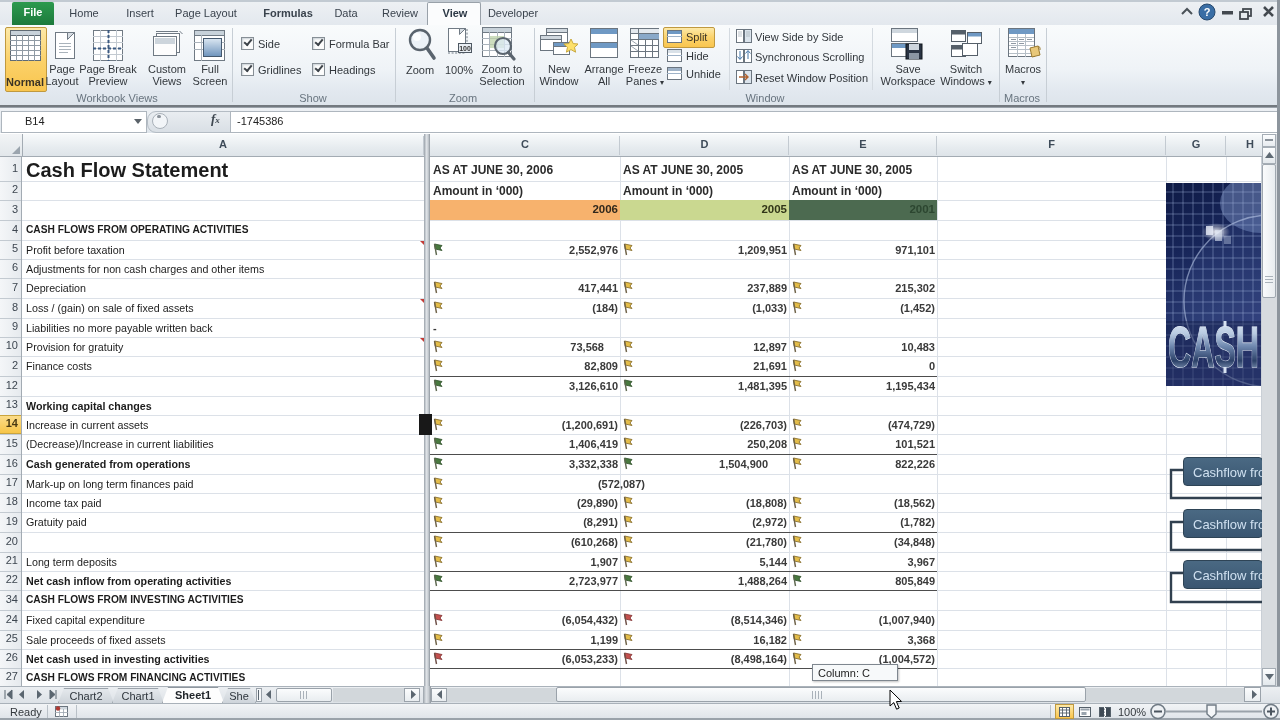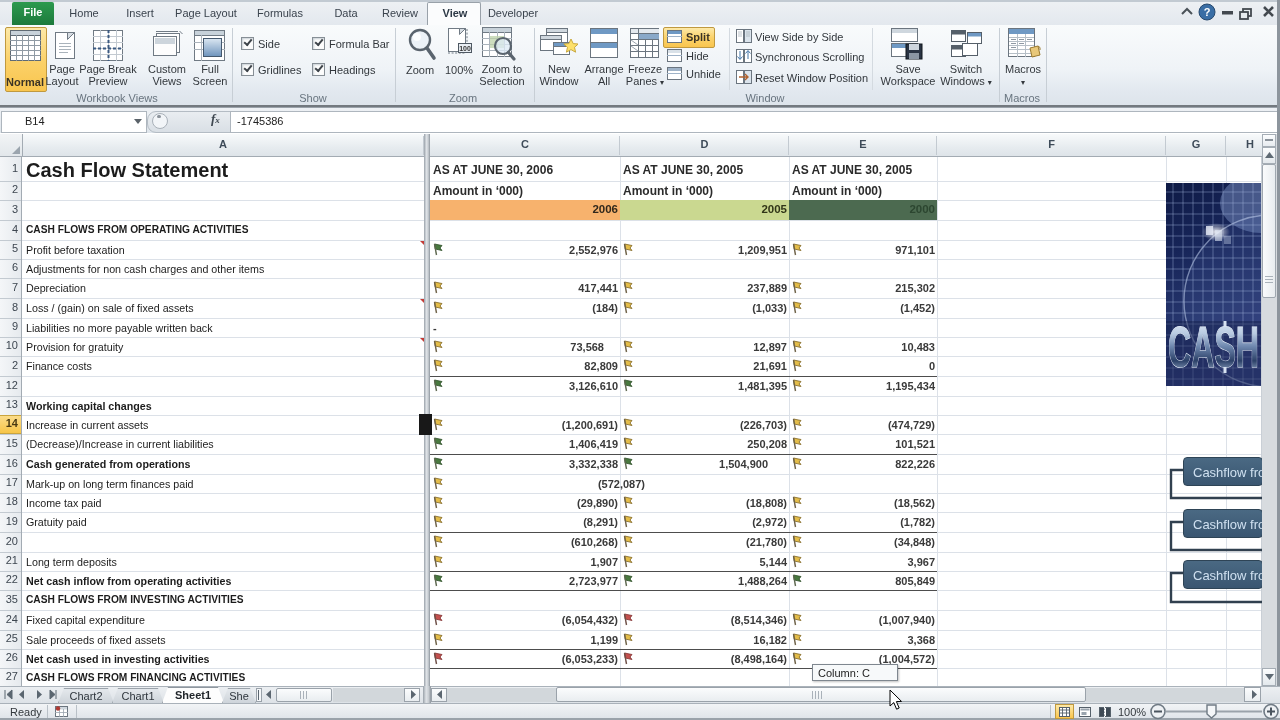--- a/index.html
+++ b/index.html
@@ -22,21 +22,21 @@
 </style></head><body>
 
 <div class="ab" style="left:0;top:0;width:1280px;height:25px;background:linear-gradient(#eef1f4,#e3e8ee)"></div>
 <div class="ab" style="left:0;top:0;width:1280px;height:2px;background:#c2cad2"></div>
 <div class="ab" style="left:12px;top:2px;width:42px;height:23px;background:linear-gradient(#2c9a4e,#1d7a3c);border-radius:2px 2px 0 0"></div>
 <div class="tabt" style="left:12px;width:42px;color:#fff;font-weight:bold;line-height:24px">File</div>
 <div class="ab" style="left:427px;top:2px;width:52px;height:23px;background:#fbfcfd;border:1px solid #99a1a9;border-bottom:0;border-radius:2px 2px 0 0"></div>
 <div class="tabt" style="left:62px;width:44px;">Home</div>
 <div class="tabt" style="left:118px;width:44px;">Insert</div>
 <div class="tabt" style="left:164px;width:84px;">Page Layout</div>
-<div class="tabt" style="left:250px;width:60px;">Formulas</div>
+<div class="tabt" style="left:258px;width:60px;font-weight:bold;">Formulas</div>
 <div class="tabt" style="left:322px;width:48px;">Data</div>
 <div class="tabt" style="left:372px;width:56px;">Review</div>
 <div class="tabt" style="left:427px;width:56px;font-weight:bold;color:#2d3946;">View</div>
 <div class="tabt" style="left:482px;width:62px;">Developer</div>
 <svg class="ab" style="left:1178px;top:3px" width="100" height="18" viewBox="0 0 100 18">
 <path d="M4,11 L9,6 L14,11" fill="none" stroke="#4a5258" stroke-width="2"></path>
 <circle cx="29" cy="9" r="8" fill="#3a6ea5" stroke="#27496d"></circle>
     <text x="29" y="13" font-size="11" font-weight="bold" fill="#fff" text-anchor="middle">?</text>
 <rect x="44" y="8" width="11" height="3.5" fill="#43494f"></rect>
 <rect x="65" y="6" width="8" height="7" fill="none" stroke="#43494f" stroke-width="1.8"></rect>
@@ -161,21 +161,21 @@
 <path d="M8.5,0 v30 M0,5.5 h29 M0,11.5 h29 M0,17.5 h29 M0,23.5 h29 M15.5,11 v19 M22.5,11 v19" stroke="#6b757f"></path>
 <path d="M1,12 l7,5 m-7,1 l7,5" stroke="#9aa4ae"></path>
 </svg>
 <div class="gl2" style="left:620px;top:63px;width:50px">Freeze<br>Panes <span style="font-size:8px">▾</span></div>
 <div class="ab" style="left:663px;top:27px;width:50px;height:19px;background:linear-gradient(#fde9a8,#fbd26b 50%,#f9c54e);border:1px solid #c0993f;border-radius:2px"></div>
 <svg class="ab" style="left:667px;top:30px" width="15" height="13" viewBox="0 0 15 13">
 <rect x="0.5" y="0.5" width="14" height="12" fill="#fff" stroke="#6b757f"></rect>
 <rect x="1" y="1" width="13" height="3" fill="#6f99c4"></rect>
 <path d="M0,6.5 h15" stroke="#9fb3c8"></path>
   </svg>
-<div class="gl" style="left:686px;top:31px;font-weight:bold;color:#3b3325">Split</div>
+<div class="gl" style="left:686px;top:31px;font-weight:normal;color:#3b3325">Split</div>
 <svg class="ab" style="left:667px;top:49px" width="15" height="13" viewBox="0 0 15 13">
 <rect x="0.5" y="0.5" width="14" height="12" fill="#fff" stroke="#6b757f"></rect>
 <rect x="1" y="1" width="13" height="3" fill="#d9e1e8"></rect>
 <path d="M0,6.5 h15" stroke="#9fb3c8"></path>
   </svg>
 <div class="gl" style="left:686px;top:50px">Hide</div>
 <svg class="ab" style="left:667px;top:67px" width="15" height="13" viewBox="0 0 15 13">
 <rect x="0.5" y="0.5" width="14" height="12" fill="#fff" stroke="#6b757f"></rect>
 <rect x="1" y="1" width="13" height="3" fill="#9fb3c8"></rect>
 <path d="M0,6.5 h15" stroke="#9fb3c8"></path>
@@ -339,21 +339,21 @@
 <div class="rn" style="top:495px">18</div>
 <div class="ab" style="left:0;top:512px;width:21px;height:1px;background:#c3cad1"></div>
 <div class="rn" style="top:515px">19</div>
 <div class="ab" style="left:0;top:532px;width:21px;height:1px;background:#c3cad1"></div>
 <div class="rn" style="top:535px">20</div>
 <div class="ab" style="left:0;top:552px;width:21px;height:1px;background:#c3cad1"></div>
 <div class="rn" style="top:554px">21</div>
 <div class="ab" style="left:0;top:571px;width:21px;height:1px;background:#c3cad1"></div>
 <div class="rn" style="top:573px">22</div>
 <div class="ab" style="left:0;top:590px;width:21px;height:1px;background:#c3cad1"></div>
-<div class="rn" style="top:593px">35</div>
+<div class="rn" style="top:593px">34</div>
 <div class="ab" style="left:0;top:610px;width:21px;height:1px;background:#c3cad1"></div>
 <div class="rn" style="top:613px">24</div>
 <div class="ab" style="left:0;top:630px;width:21px;height:1px;background:#c3cad1"></div>
 <div class="rn" style="top:632px">25</div>
 <div class="ab" style="left:0;top:649px;width:21px;height:1px;background:#c3cad1"></div>
 <div class="rn" style="top:651px">26</div>
 <div class="ab" style="left:0;top:668px;width:21px;height:1px;background:#c3cad1"></div>
 <div class="rn" style="top:670px">27</div>
 <div class="ab" style="left:0;top:686px;width:21px;height:1px;background:#c3cad1"></div>
 <div class="a b" style="top:159px;font-size:20px;letter-spacing:0px">Cash Flow Statement</div>
@@ -361,21 +361,21 @@
 <div class="ab" style="left:433px;top:184px;font-size:12px;font-weight:bold;color:#2b2b2b;white-space:nowrap">Amount in ‘000)</div>
 <div class="ab" style="left:623px;top:163px;font-size:12px;font-weight:bold;color:#2b2b2b;white-space:nowrap">AS AT JUNE 30, 2005</div>
 <div class="ab" style="left:623px;top:184px;font-size:12px;font-weight:bold;color:#2b2b2b;white-space:nowrap">Amount in ‘000)</div>
 <div class="ab" style="left:792px;top:163px;font-size:12px;font-weight:bold;color:#2b2b2b;white-space:nowrap">AS AT JUNE 30, 2005</div>
 <div class="ab" style="left:792px;top:184px;font-size:12px;font-weight:bold;color:#2b2b2b;white-space:nowrap">Amount in ‘000)</div>
 <div class="ab" style="left:430px;top:200px;width:190px;height:20px;background:#f7b26d"></div>
 <div class="ab" style="left:620px;top:200px;width:169px;height:20px;background:#cad890"></div>
 <div class="ab" style="left:789px;top:200px;width:148px;height:20px;background:#4c6a50"></div>
 <div class="n" style="right:662px;top:203px;color:#31281c;font-size:11.5px">2006</div>
 <div class="n" style="right:493px;top:203px;color:#323618;font-size:11.5px">2005</div>
-<div class="n" style="right:345px;top:203px;color:#2c4630;font-size:11.5px">2000</div>
+<div class="n" style="right:345px;top:203px;color:#2c4630;font-size:11.5px">2001</div>
 <svg width="0" height="0" style="position:absolute">
     <defs>
 <g id="fy">
         <path d="M2.5,1 L10,2.5 L8,5 L10,7.5 L3.2,6 Z" fill="#e4bd4a" stroke="#7c6220" stroke-width="0.8"></path>
         <path d="M2.5,1 L4.5,12" stroke="#6e6248" stroke-width="1.4"></path>
       </g>
 <g id="fg">
         <path d="M2.5,1 L10,2.5 L8,5 L10,7.5 L3.2,6 Z" fill="#49793f" stroke="#2c4d26" stroke-width="0.8"></path>
         <path d="M2.5,1 L4.5,12" stroke="#5e6850" stroke-width="1.4"></path>
       </g>

